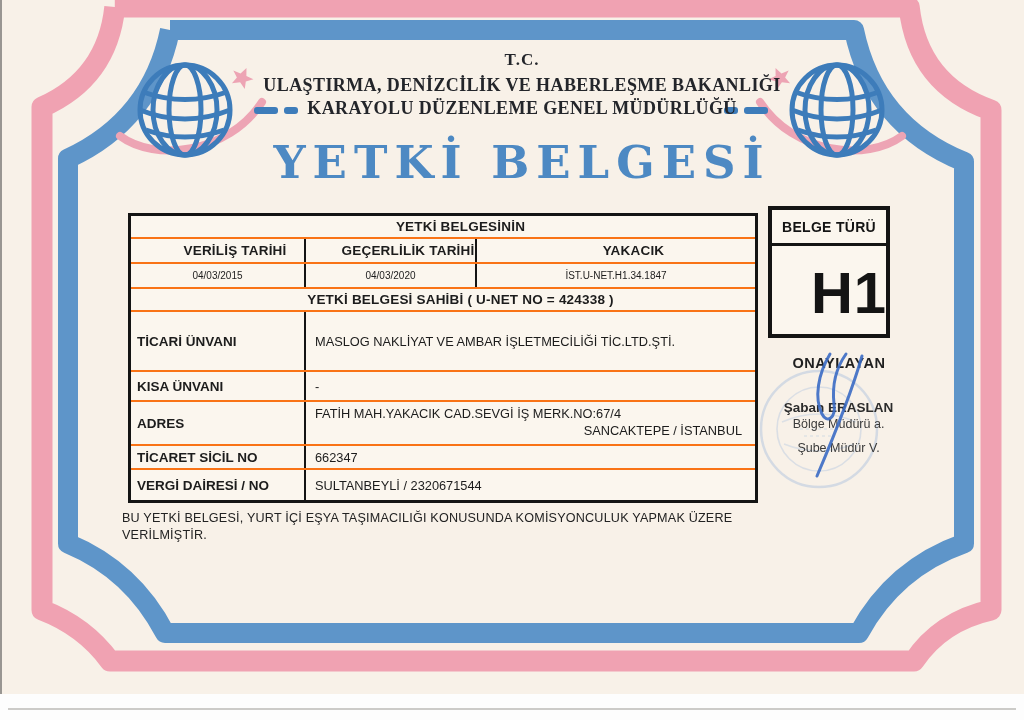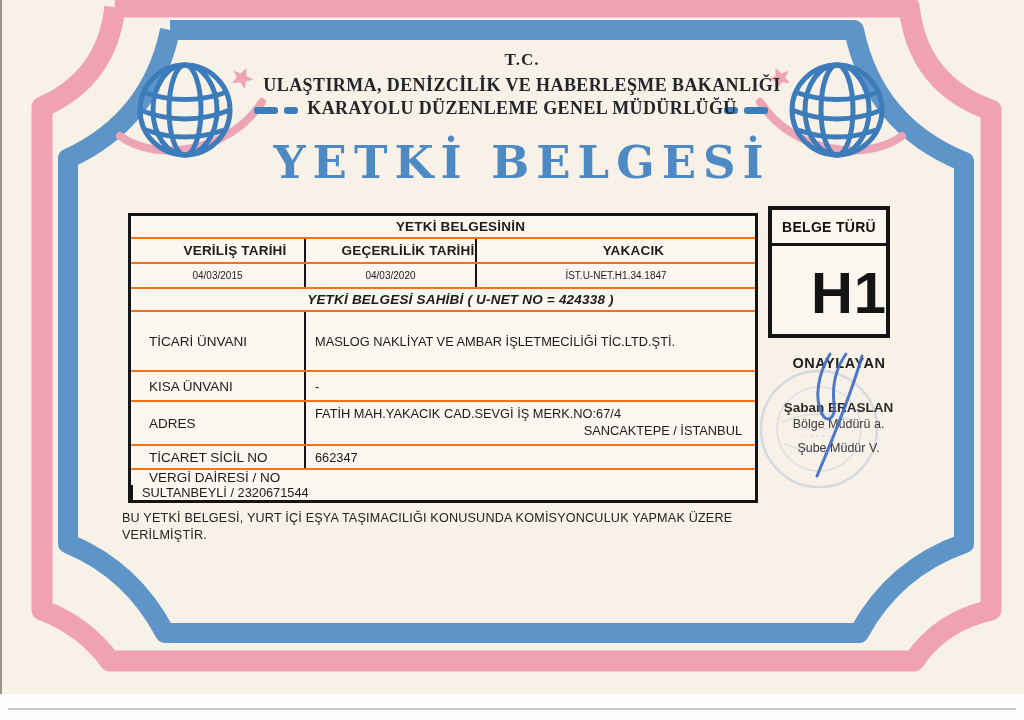--- a/index.html
+++ b/index.html
@@ -31,24 +31,24 @@
   .doc-table{position:absolute;left:128px;top:213px;width:630px;border:3px solid #141414;
        background:#fbf6ee;color:#1c1c1c;box-sizing:border-box;}
   .trow{display:flex;box-sizing:border-box;border-top:2px solid #f97316;}
   .trow.first{border-top:none;}
   .cell{box-sizing:border-box;display:flex;align-items:center;}
   .cell.bl{border-left:2px solid #141414;text-align:right;}
   .center{justify-content:center;text-align:center;}
   .bold{font-weight:bold;padding-left:35px;}
   .fs-head{font-size:13.5px;letter-spacing:.2px;}
   .fs-val{font-size:10px;}
-  .lab{width:173px;padding-left:18px;font-weight:normal;font-size:13.5px;}
+  .lab{width:173px;padding-left:6px;font-weight:bold;font-size:13.5px;}
   .val{flex:1;border-left:2px solid #141414;padding-left:9px;font-size:12.8px;}
-  .h21{height:21px;} .h25{height:25px;} .h23{height:23px;font-style:italic;} .h60{height:60px;}
-  .h30{height:30px;} .h44{height:44px;} .h24{height:24px;} .h32{height:32px;flex-direction:column;}
+  .h21{height:21px;} .h25{height:25px;} .h23{height:23px;} .h60{height:60px;}
+  .h30{height:30px;} .h44{height:44px;} .h24{height:24px;} .h32{height:32px;}
   .c1{width:173px;} .c2{width:171px;} .c3{flex:1;}
   .adres-val{flex-direction:column;align-items:stretch;justify-content:space-between;
        padding:4px 9px 6px 9px;}
   .adres-l1{text-align:left;}
   .adres-l2{text-align:right;padding-right:4px;}
 
   
   .belge-box{position:absolute;left:768px;top:206px;width:122px;height:132px;
        border:4px solid #141414;box-sizing:border-box;background:#fbf6ee;color:#141414;}
   .belge-head{height:33px;border-bottom:3px solid #141414;display:flex;align-items:center;

